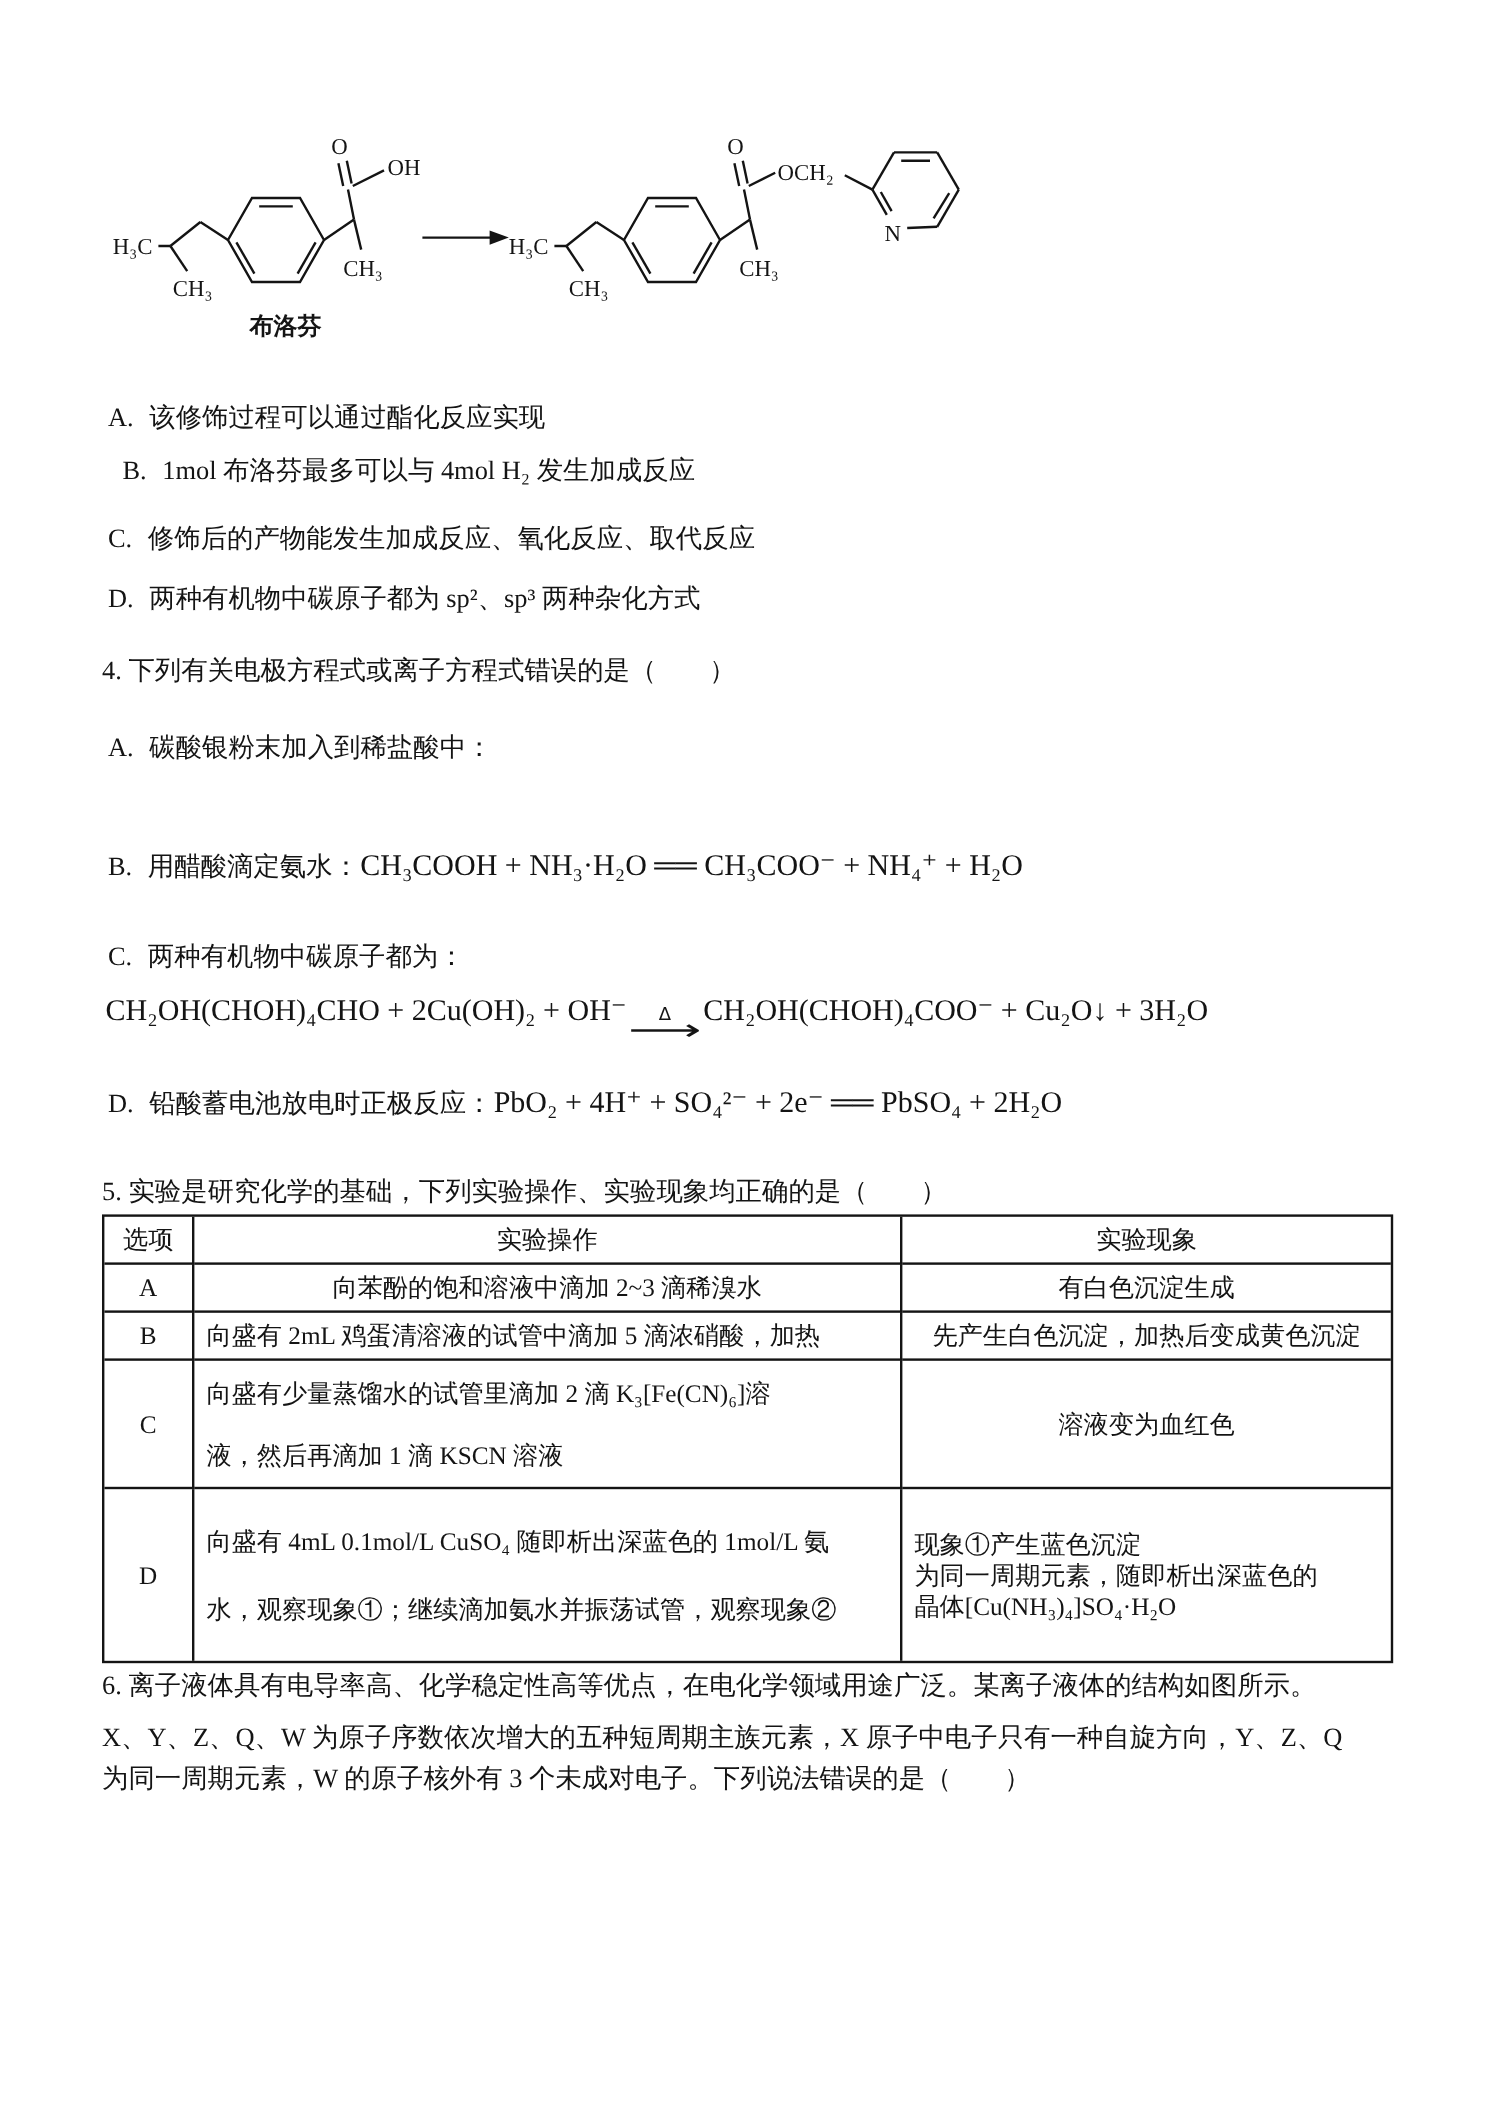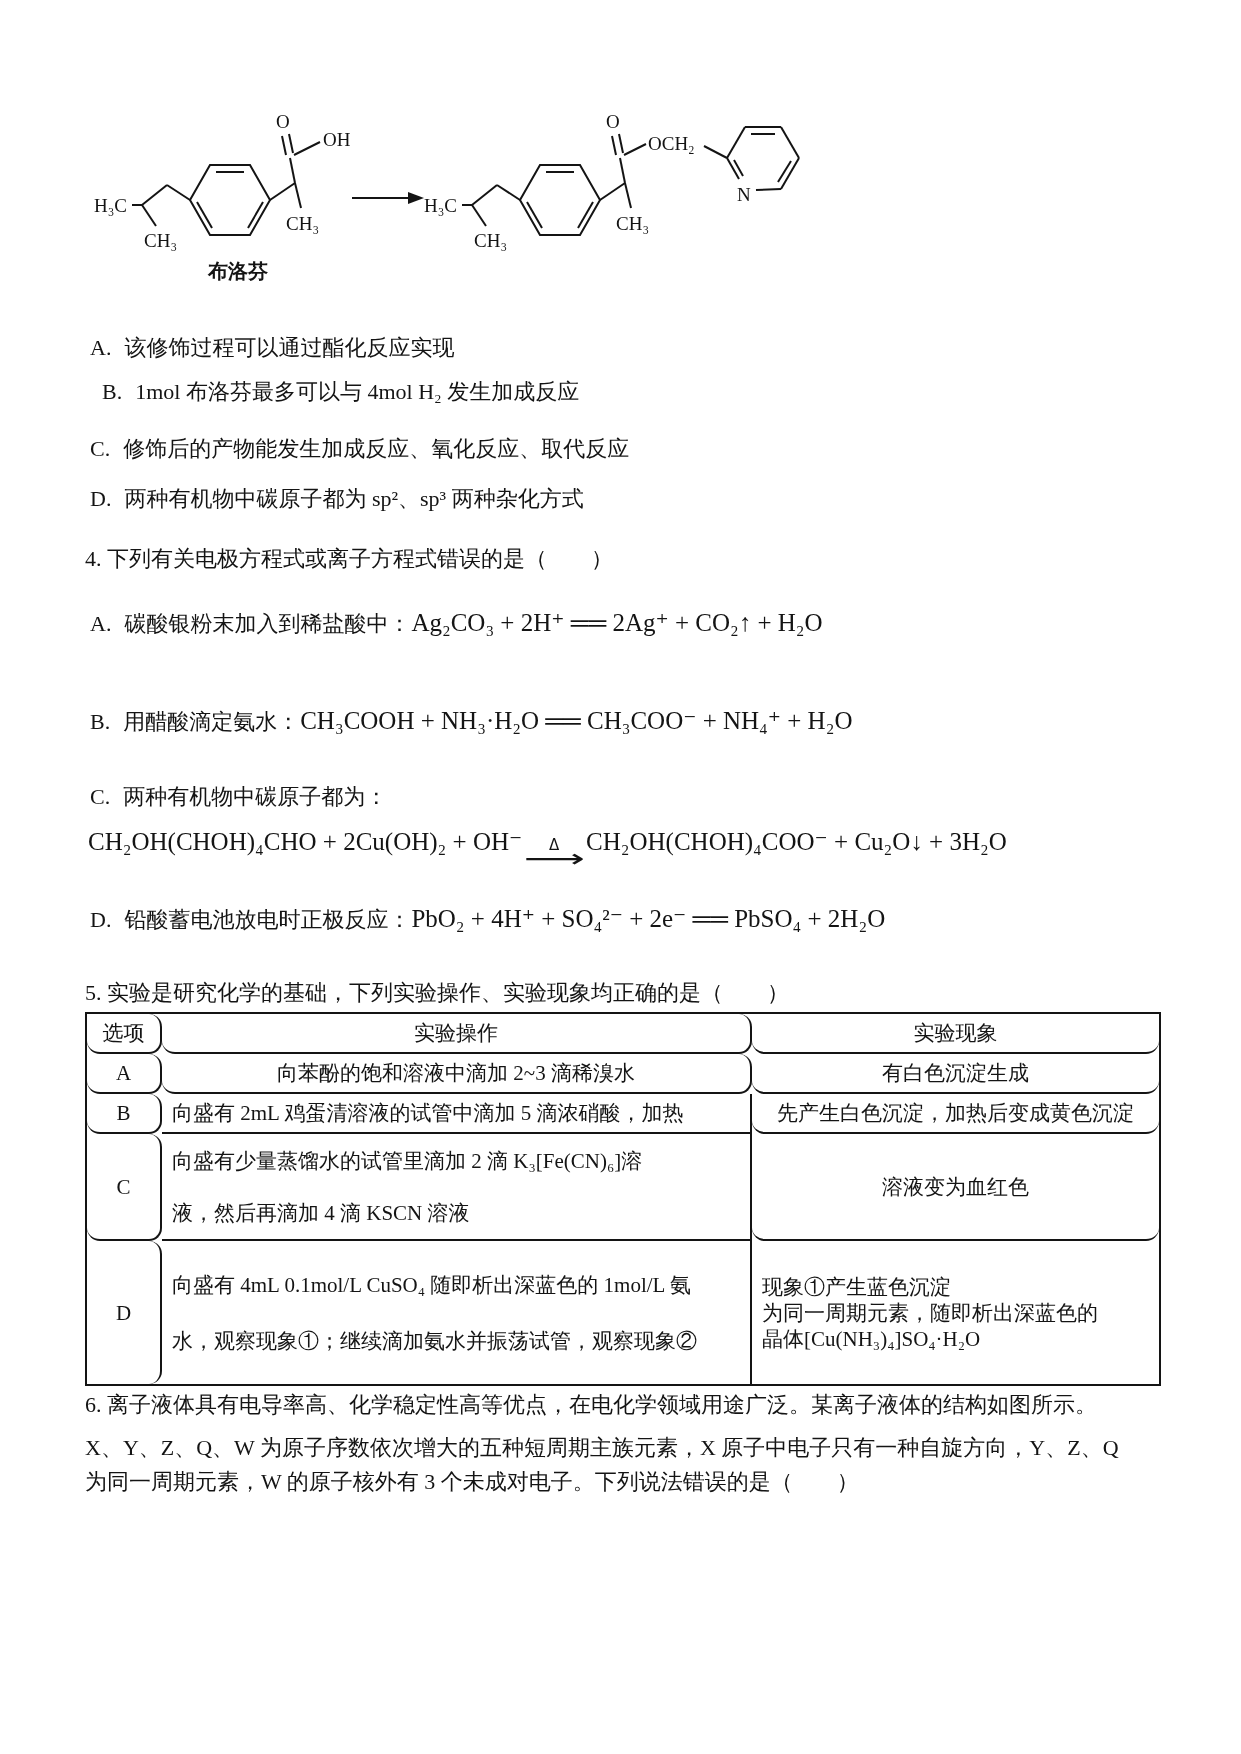--- a/index.html
+++ b/index.html
@@ -16,21 +16,21 @@
   .delta{font-size:15px;line-height:11px;font-family:"DejaVu Sans",sans-serif;}
   .arrowglyph{font-size:25px;line-height:16px;display:inline-block;transform:scaleX(1.7);
               font-family:"DejaVu Sans",sans-serif;}
   
   #q5table{position:absolute;left:85px;top:1012px;width:1072px;border:2px solid #141414;
            display:grid;grid-template-columns:75px 590px 407px;grid-template-rows:40px 40px 40px 107px 143px;}
   .tcell{box-sizing:border-box;border-right:2px solid #141414;border-bottom:2px solid #141414;
          display:flex;flex-direction:column;justify-content:center;font-size:21px;}
   .tcell.lastcol{border-right:none;}
   .tcell.lastrow{border-bottom:none;}
-  .tcell.center{align-items:center;text-align:center;border-radius:13px;}
+  .tcell.center{align-items:center;text-align:center;}
   .tcell.left{align-items:flex-start;padding:0 10px;}
   .tl{white-space:nowrap;line-height:26px;}
   .gap-c{gap:26px;}
   .gap-dop{gap:30px;}
   .gap-dph{}
   
   svg text{font-family:"Liberation Serif","DejaVu Serif",serif;fill:#141414;}
   .bond{stroke:#141414;stroke-width:2;fill:none;}
   .compound-label{font-weight:bold;font-family:"DejaVu Sans","Liberation Sans",sans-serif;}
 </style>
@@ -115,21 +115,20 @@
   </div>
   <div class="abs cn opt" style="left:90px;top:484px;">
     <span class="optlabel">D.</span><span>两种有机物中碳原子都为 sp²、sp³ 两种杂化方式</span>
   </div>
 
   <div class="abs cn" style="left:85px;top:544px;">4. 下列有关电极方程式或离子方程式错误的是（　　）</div>
 
   <div class="abs cn eqline" style="left:90px;top:608px;">
     <span class="optlabel">A.</span>
       <span class="desc">碳酸银粉末加入到稀盐酸中：</span>
-      <span class="eq">Ag₂CO₃ + 2H⁺ ══ 2Ag⁺ + CO₂↑ + H₂O</span>
   </div>
 
   <div class="abs cn eqline" style="left:90px;top:706px;">
     <span class="optlabel">B.</span>
       <span class="desc">用醋酸滴定氨水：</span>
       <span class="eq">CH₃COOH + NH₃·H₂O ══ CH₃COO⁻ + NH₄⁺ + H₂O</span>
   </div>
 
   <div class="abs cn eqline" style="left:90px;top:782px;">
     <span class="optlabel">C.</span>
@@ -182,21 +181,21 @@
       </div>
     <div class="tcell center lastcol">
         <div class="tl">先产生白色沉淀，加热后变成黄色沉淀</div>
       </div>
 
     <div class="tcell center">
         <div class="tl">C</div>
       </div>
     <div class="tcell left gap-c">
       <div class="tl">向盛有少量蒸馏水的试管里滴加 2 滴 K₃[Fe(CN)₆]溶</div>
-      <div class="tl">液，然后再滴加 4 滴 KSCN 溶液</div>
+      <div class="tl">液，然后再滴加 1 滴 KSCN 溶液</div>
     </div>
     <div class="tcell center lastcol">
         <div class="tl">溶液变为血红色</div>
       </div>
 
     <div class="tcell center lastrow">
         <div class="tl">D</div>
       </div>
     <div class="tcell left lastrow gap-dop">
       <div class="tl">向盛有 4mL 0.1mol/L CuSO₄ 随即析出深蓝色的 1mol/L 氨</div>

